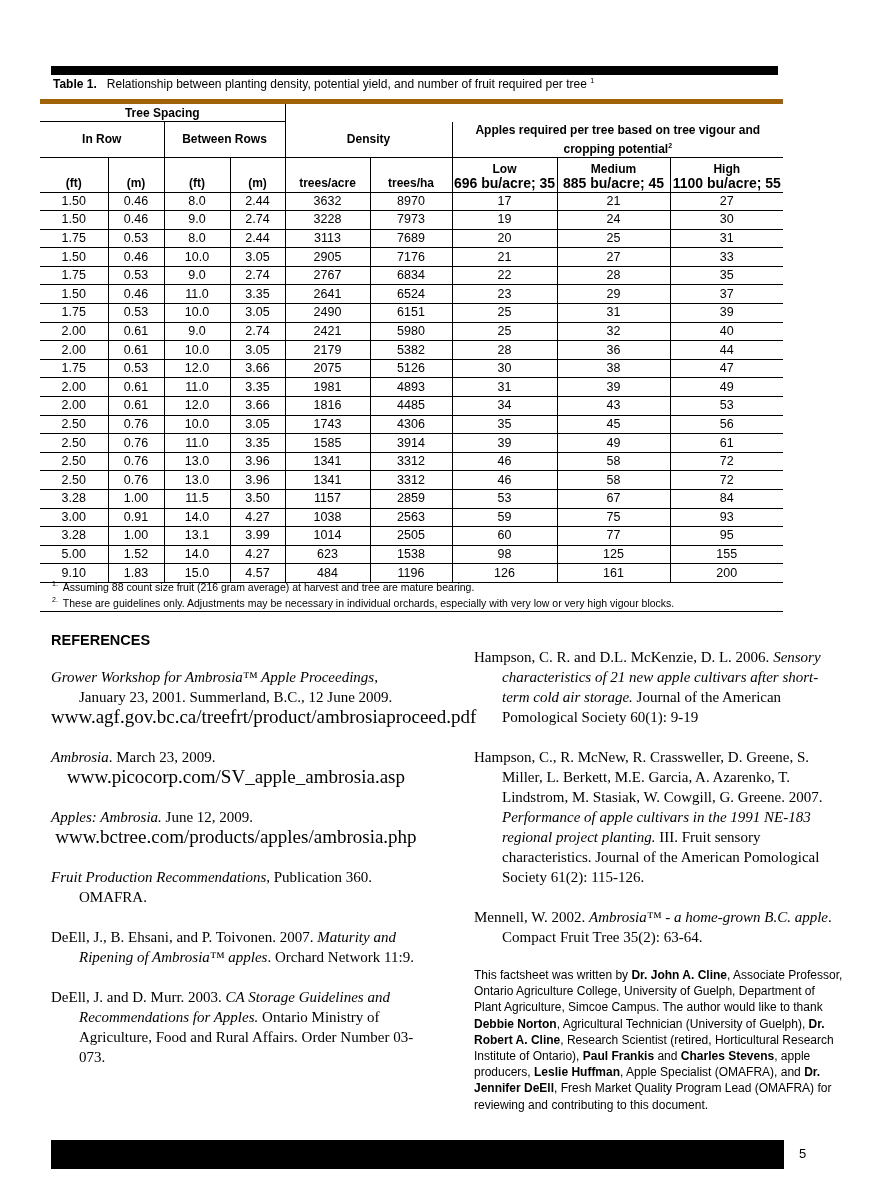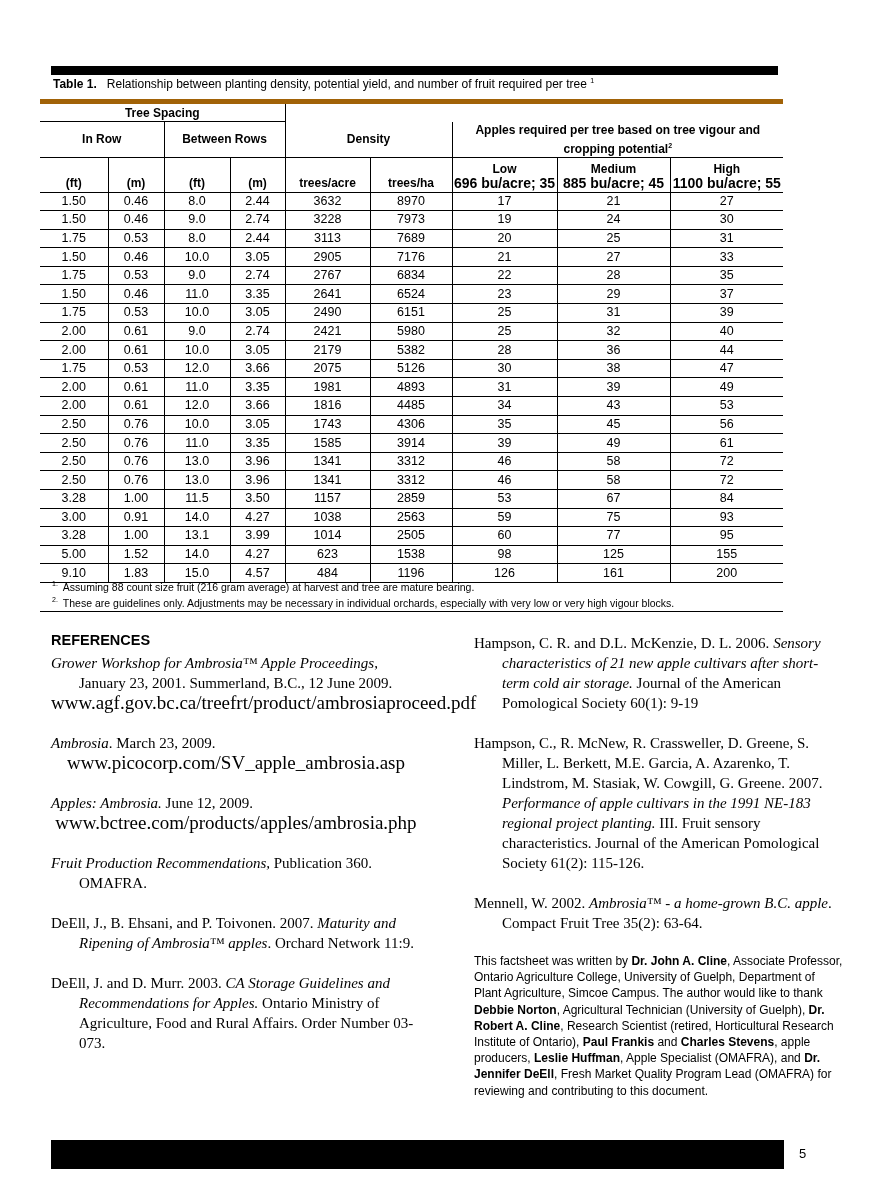--- a/index.html
+++ b/index.html
@@ -20,21 +20,21 @@
   table.t thead tr.r3 th .big { font-size: 12px; display: block; }
   table.t thead tr.r2 th sup { font-size: 7px; }
   table.t tbody td { height: 17.6px; border-bottom: 1px solid #000; font-size: 12.5px; line-height: 17px; }
   .footnotes { position: absolute; left: 40px; top: 576px; width: 743px; font-family: "Liberation Sans", sans-serif; font-size: 10.5px; border-bottom: 1px solid #000; padding-bottom: 3px; }
   .footnotes div { height: 16px; line-height: 16px; padding-left: 12px; }
   .footnotes sup { font-size: 7px; margin-right: 5px; }
   .refs-head { position: absolute; left: 51px; top: 632px; font-family: "Liberation Sans", sans-serif; font-weight: bold; font-size: 14.5px; }
   .col { position: absolute; font-family: "Liberation Serif", serif; font-size: 15px; line-height: 20px; }
   .col.left { left: 51px; top: 653px; width: 370px; }
   .col.right { left: 474px; top: 633px; width: 370px; }
-  .ref { padding-left: 28px; text-indent: -28px; margin-bottom: 20px; }
+  .ref { padding-left: 28px; text-indent: -28px; margin-bottom: 20px; margin-top: 14px; }
   .ref .url { font-size: 19px; display: block; text-align: center; }
   .ack { font-family: "Liberation Sans", sans-serif; font-size: 12px; line-height: 16.2px; margin-top: 0; }
   .bottombar { position: absolute; left: 51px; top: 1140px; width: 733px; height: 29px; background: #000; }
   .pagenum { position: absolute; left: 799px; top: 1146px; font-family: "Liberation Sans", sans-serif; font-size: 13px; }
 </style>
 </head>
 <body>
 
 <div class="topbar"></div>
 

